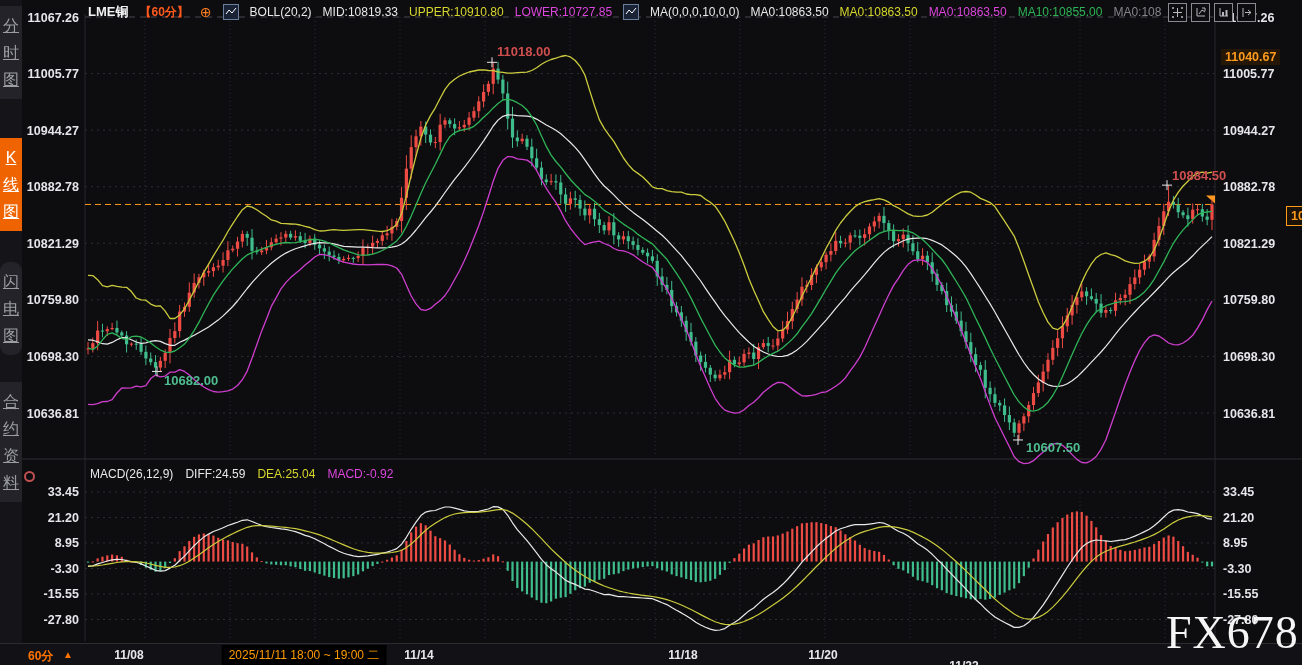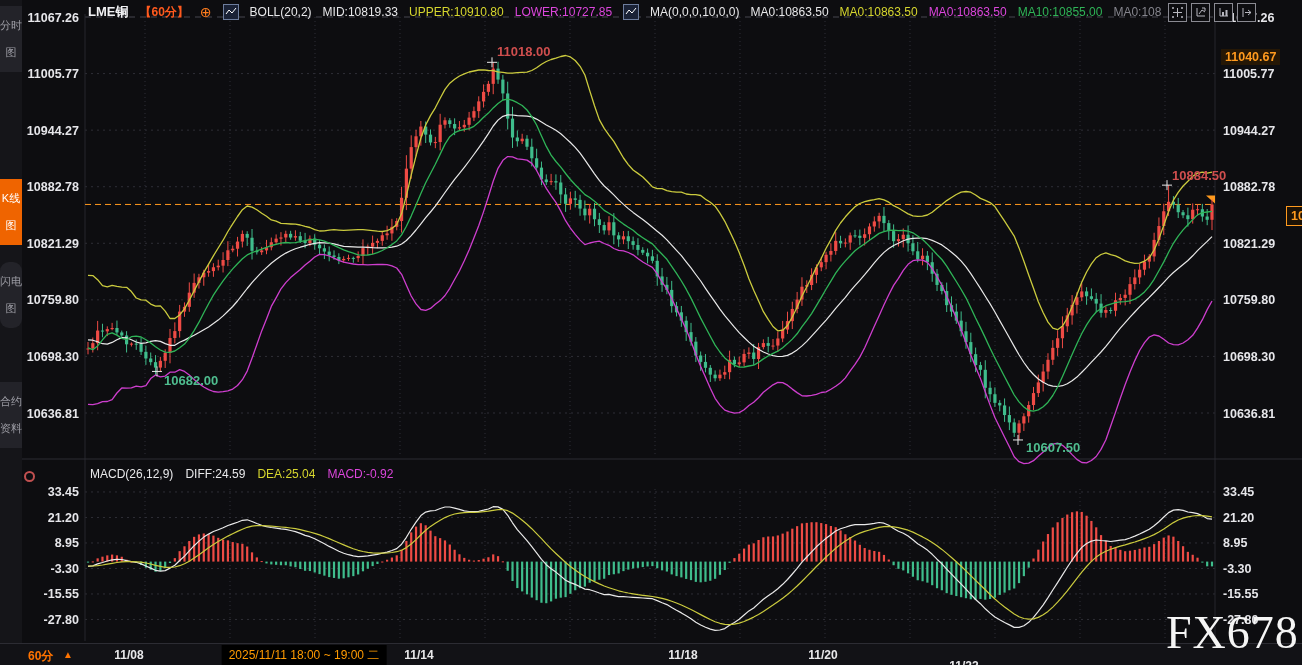--- a/index.html
+++ b/index.html
@@ -14,22 +14,22 @@
   .hdr .period{color:#ff5a1e;font-weight:700;}
   .hdr .plus{color:#ff7d1e;font-size:14px;}
   .y{color:#d6d62e;} .m{color:#dc46dc;} .g{color:#2fb457;} .gray{color:#84848c;}
   .ind-ico{width:14px;height:14px;display:inline-block;background:#1a2236;border:1px solid #6d7d9d;
            position:relative;flex:none;}
   .ind-ico svg{position:absolute;left:0;top:0;}
   .hdr-icons{position:absolute;left:1168px;top:3px;display:flex;gap:4px;z-index:6;}
   .hbox{width:17px;height:17px;border:1px solid #8a8a92;display:flex;align-items:center;
         justify-content:center;cursor:pointer;background:#0d0d10;}
   #sidebar{position:absolute;left:0;top:0;width:22px;height:643px;background:#151519;z-index:6;}
-  .side-item{position:absolute;left:0;width:22px;background:#232329;color:#9c9ca4;font-size:11px;
-             line-height:27px;text-align:center;word-break:break-all;padding:6px 0;cursor:pointer;}
+  .side-item{position:absolute;left:0;width:22px;background:#232329;color:#9c9ca4;font-size:16px;
+             line-height:27px;text-align:center;word-break:break-all;padding:6px 0;cursor:pointer;text-decoration:underline;}
   .side-item.active{background:#ef6400;color:#fff;}
   .macd-hdr{position:absolute;left:90px;top:467px;display:flex;gap:12px;font-size:12px;
             color:#e8e8ea;z-index:5;white-space:nowrap;}
   .macd-ico{position:absolute;left:24px;top:471px;width:7px;height:7px;border:2px solid #c05050;
             border-radius:50%;z-index:5;}
   #bottom{position:absolute;left:0;top:643px;width:1302px;height:22px;background:#121216;
           border-top:1px solid #2c2c33;z-index:4;}
   .b-period{position:absolute;left:28px;top:4px;color:#ff7300;font-weight:700;font-size:12px;}
   .b-arrow{position:absolute;left:63px;top:5px;color:#ff7300;font-size:10px;}
   .b-date{position:absolute;top:4px;transform:translateX(-50%);color:#e8e8ea;font-weight:700;font-size:12px;}
@@ -899,21 +899,21 @@
       <svg width="13" height="13">
           <line x1="3" y1="2" x2="3" y2="11" stroke="#b8b8c0"></line>
           <line x1="5" y1="6.5" x2="11" y2="6.5" stroke="#b8b8c0"></line>
           <polyline points="8,4 11,6.5 8,9" stroke="#b8b8c0" fill="none"></polyline>
         </svg>
     </span>
   </div>
 
   <div id="sidebar">
       <div class="side-item" style="top: 6px;">分时图</div>
-      <div class="side-item active" style="top: 138px; margin-top: 41px;">K线图</div>
+      <div class="side-item active" style="top: 138px;">K线图</div>
       <div class="side-item" style="top: 262px; border-radius: 9px;">闪电图</div>
       <div class="side-item" style="top: 382px;">合约资料</div>
     </div>
 
   <span class="macd-ico"></span>
   <div class="macd-hdr">
     <span>MACD(26,12,9)</span>
     <span>DIFF:24.59</span>
     <span class="y">DEA:25.04</span>
     <span class="m">MACD:-0.92</span>

